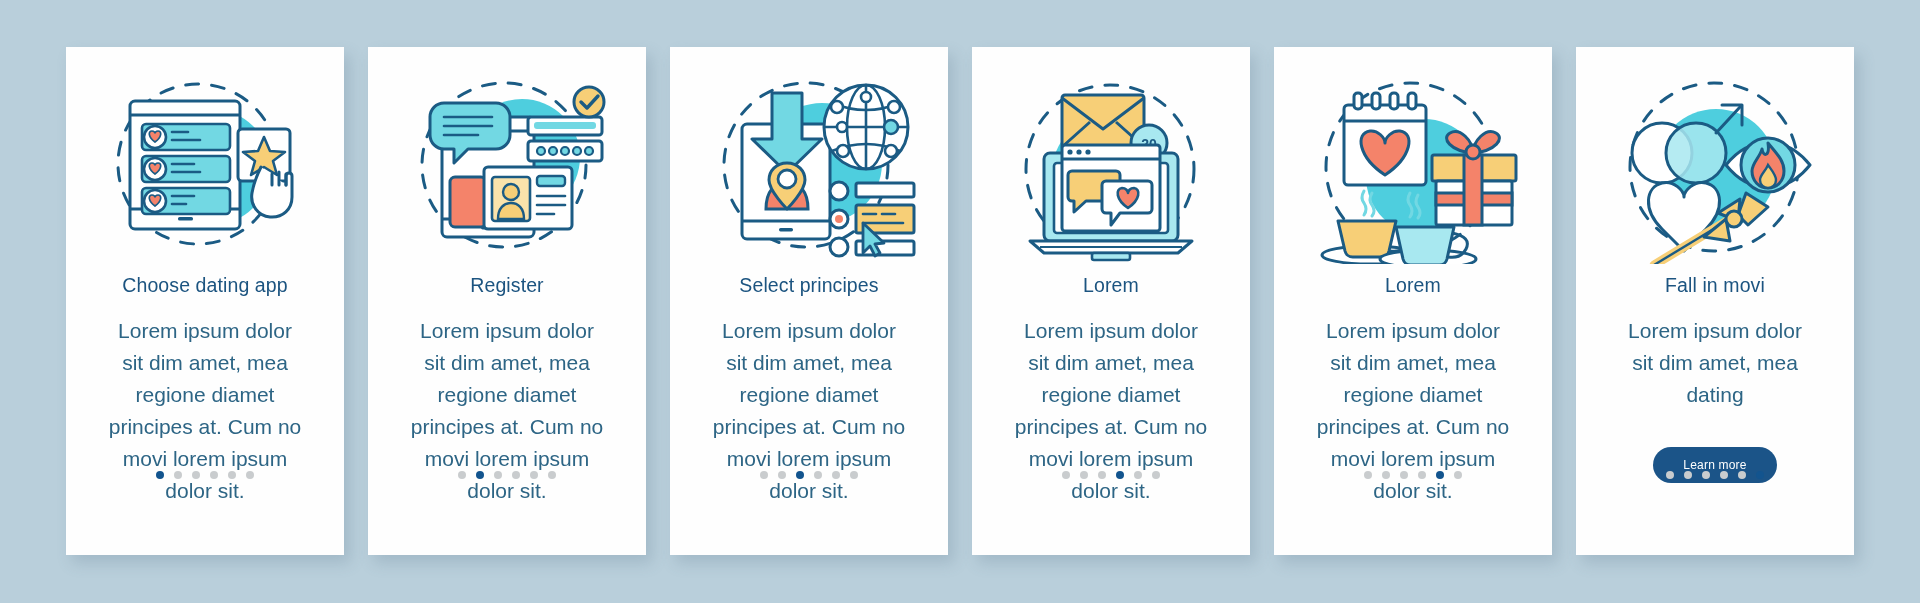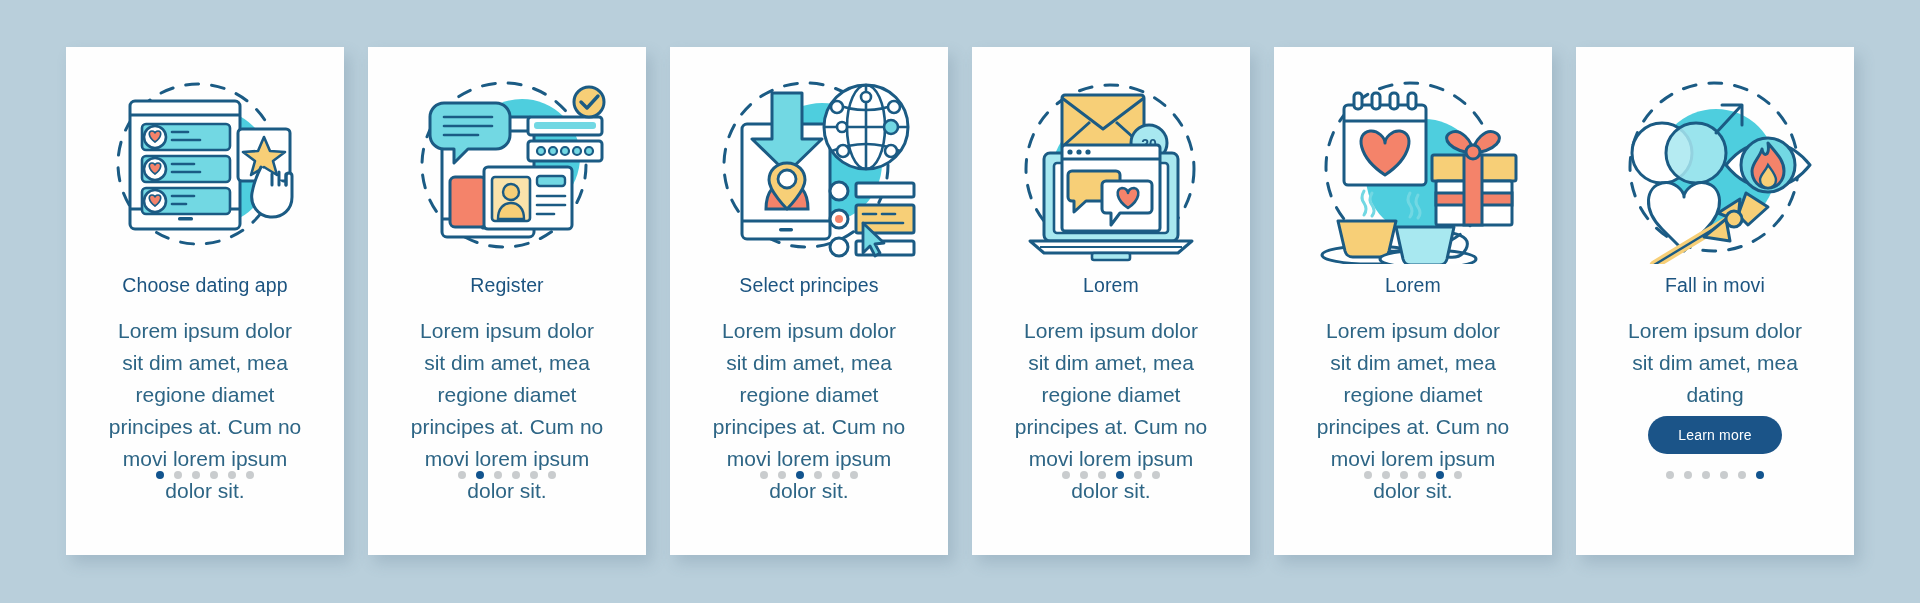--- a/index.html
+++ b/index.html
@@ -56,26 +56,26 @@
   }
   .card-body {
     color: #2d6585;
     font-size: 21px;
     line-height: 1.52;
     text-align: center;
     margin-top: 18px;
     width: 196px;
   }
   .cta {
-    margin-top: 5px;
+    margin-top: 36px;
     background: #1b5488;
     color: #ffffff;
     border: none;
     border-radius: 22px;
-    font-size: 14px;
+    font-size: 12px;
     font-family: "Liberation Sans", sans-serif;
     padding: 11px 30px;
     cursor: pointer;
     letter-spacing: .2px;
   }
   .dots {
     position: absolute;
     bottom: 76px;
     left: 0;
     right: 0;

